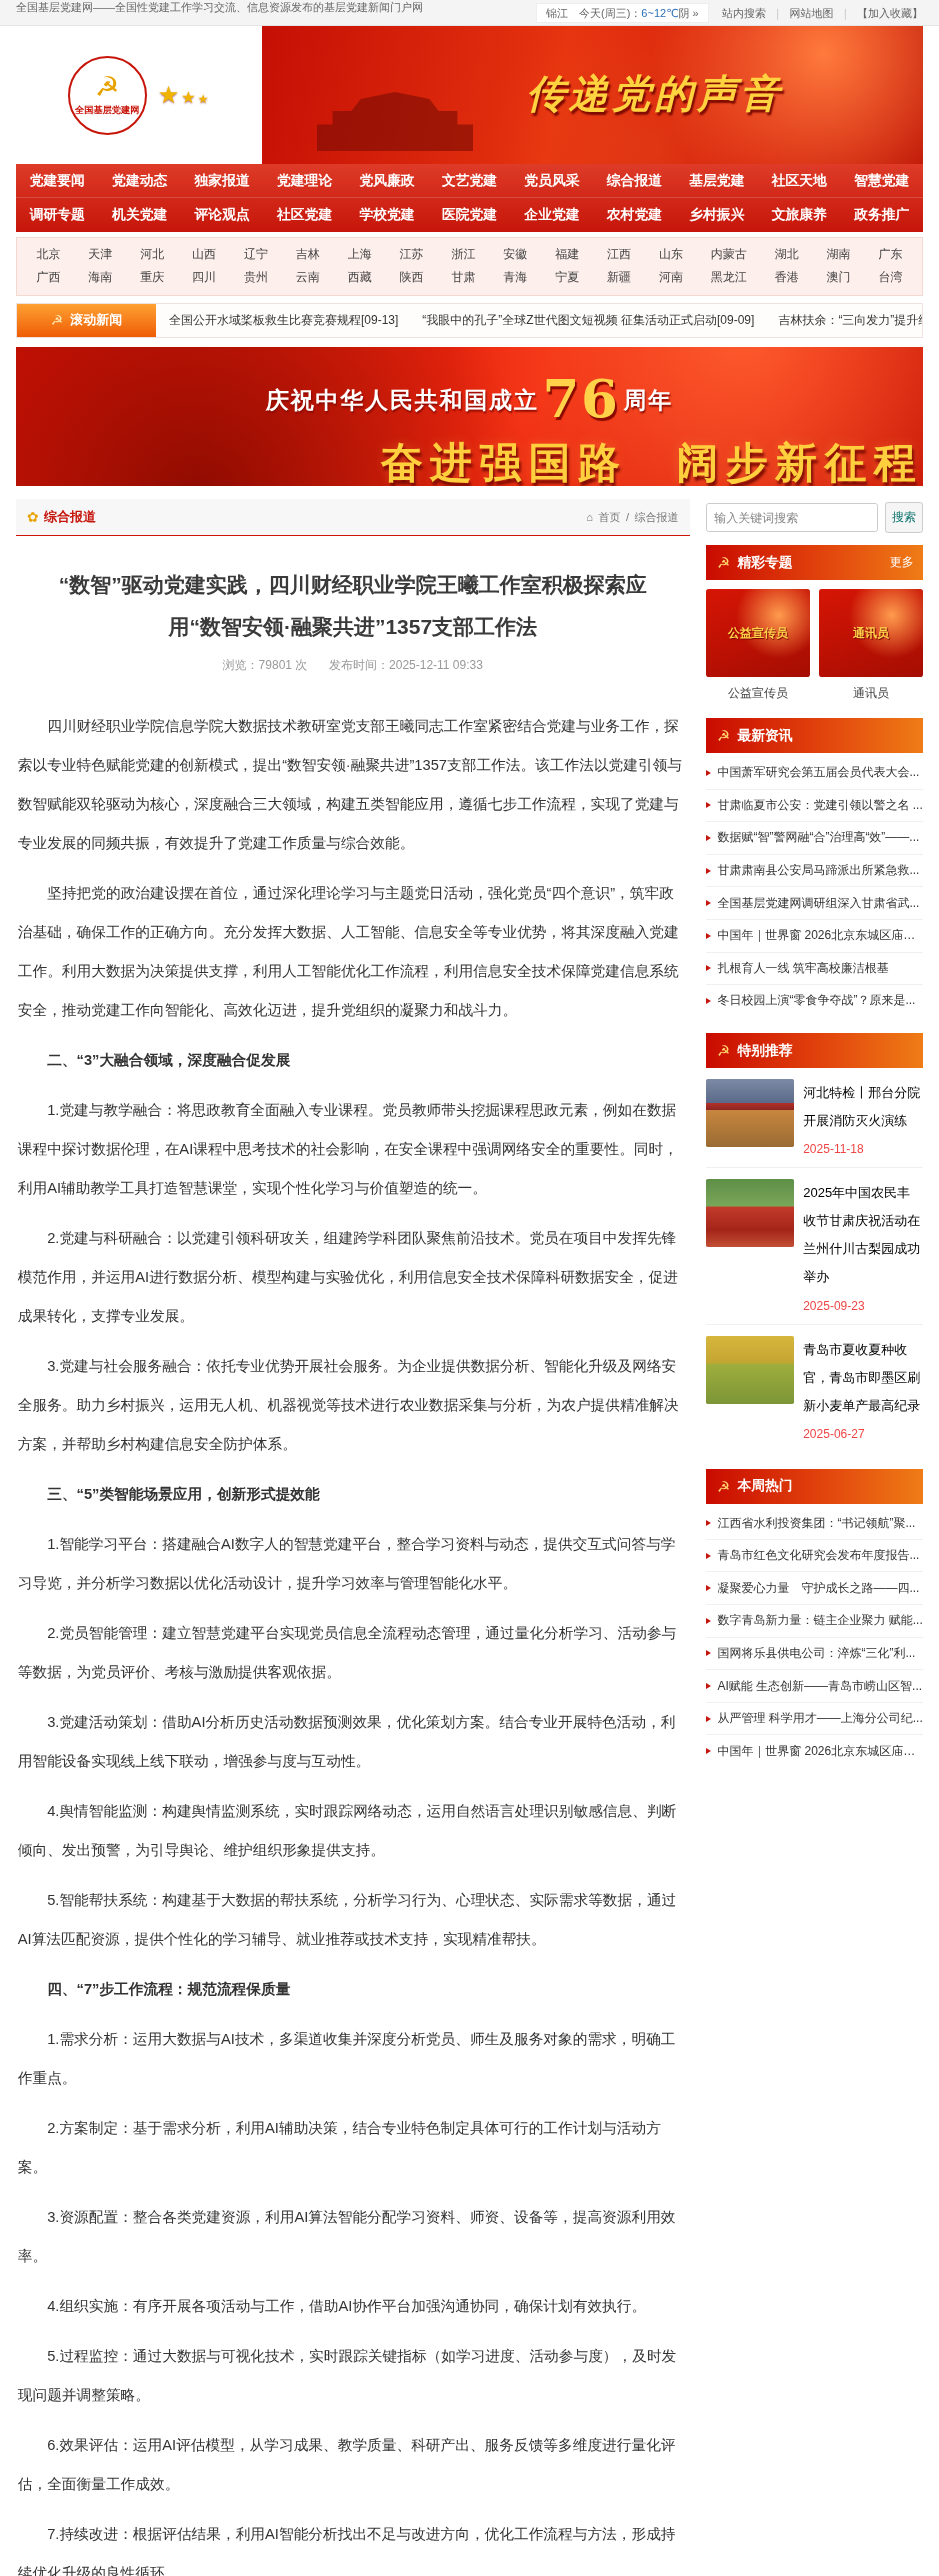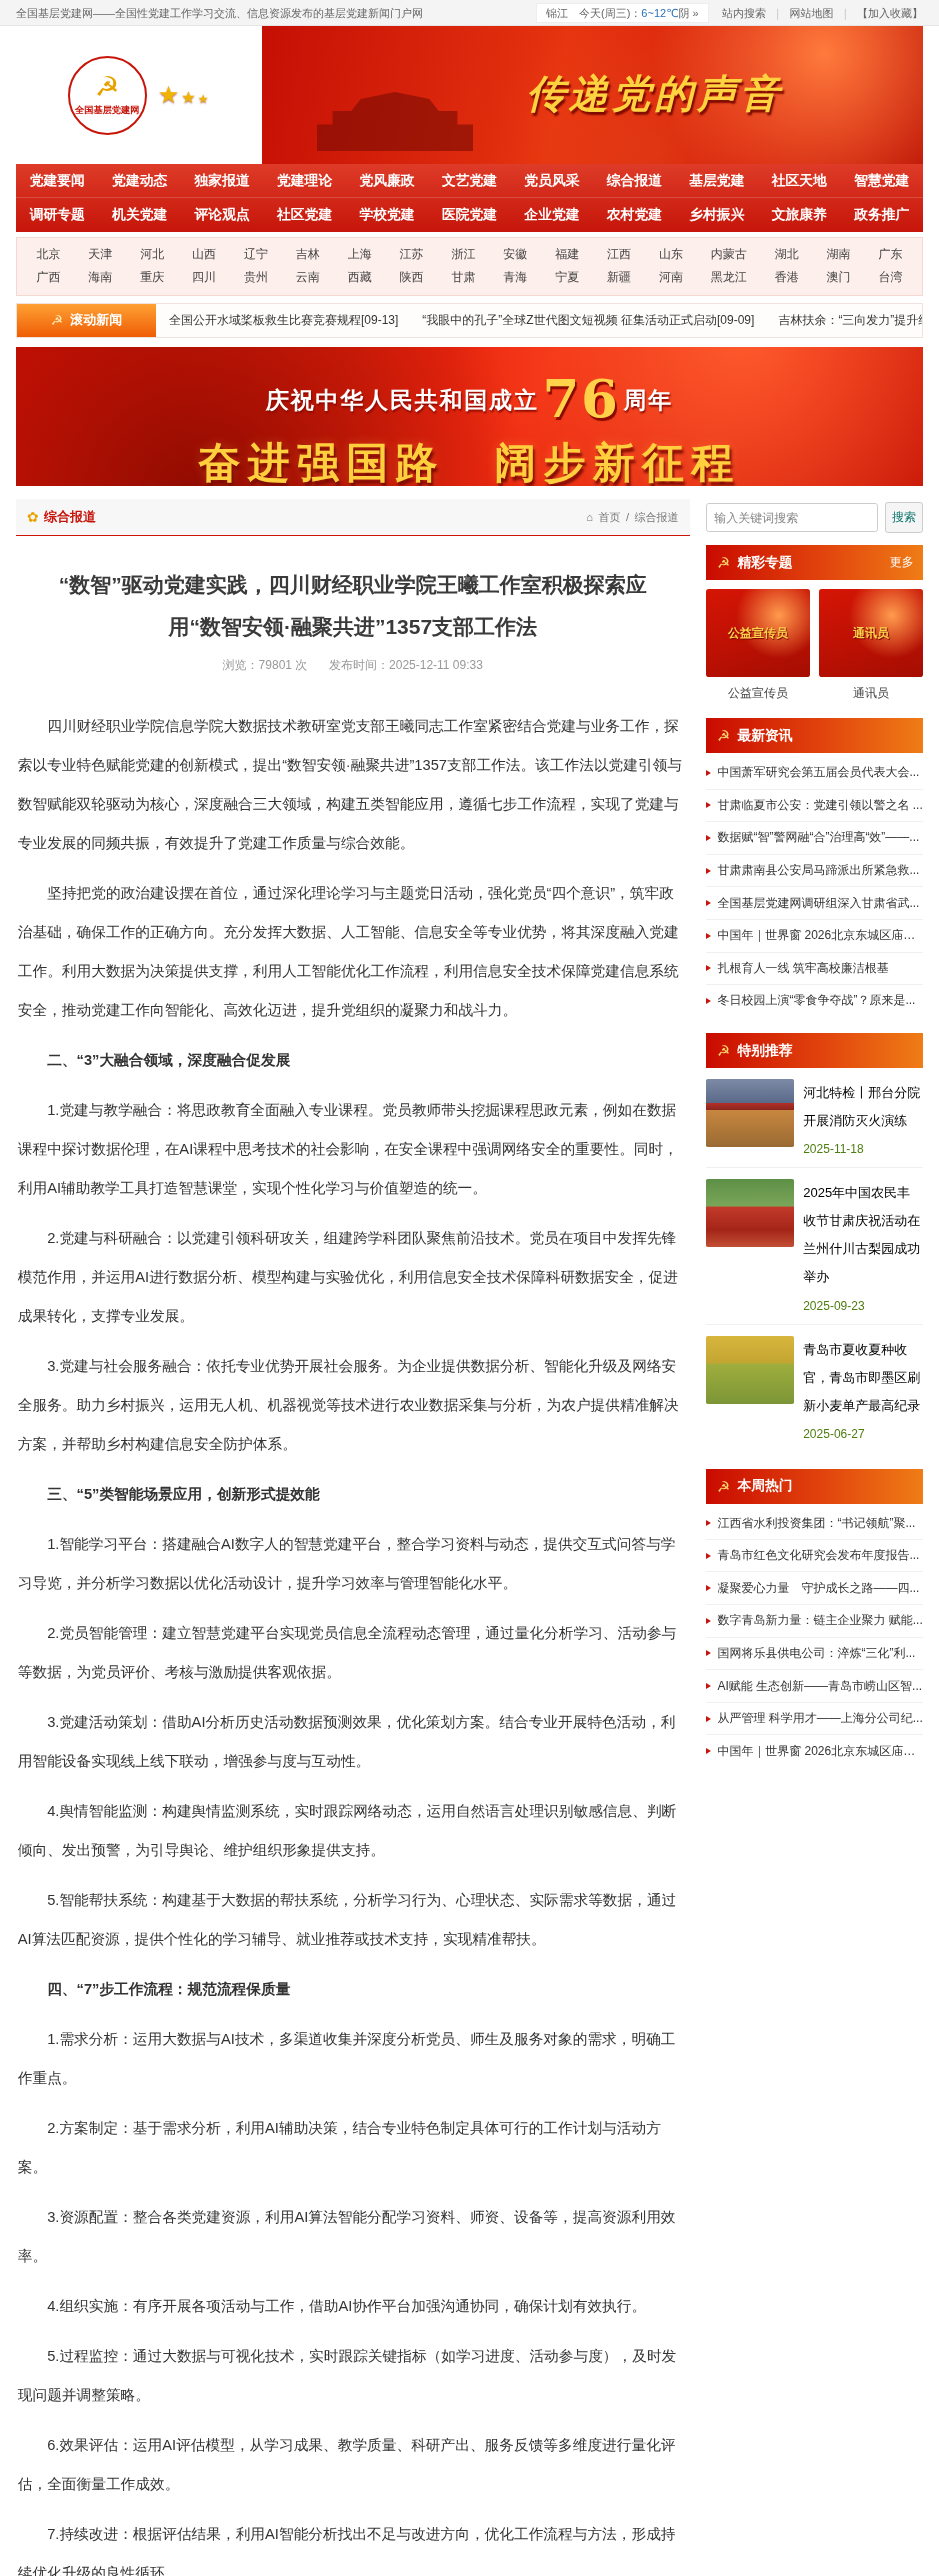--- a/index.html
+++ b/index.html
@@ -2,21 +2,21 @@
 <html style="font-size:14.7px"><head>
 <meta charset="utf-8">
 <style>
   * { margin:0; padding:0; box-sizing:border-box; }
   body { background:#fff; font-family:"Liberation Sans","DejaVu Sans",sans-serif; color:#333; }
   a { text-decoration:none; color:inherit; cursor:pointer; }
   .wrap { width:907px; margin:0 auto; }
 
   
   .topbar { background:#f4f4f4; border-bottom:0.9px solid #e5e5e5; height:26px; font-size:11px; color:#666; }
-  .topbar .wrap { display:flex; justify-content:space-between; align-items:center; height:26px; }
+  .topbar .wrap { display:flex; justify-content:space-between; height:26px; }
   .topbar-right { display:flex; align-items:center; gap:13px; }
   .weather { background:#fff; padding:1.8px 9.2px; border:0.9px solid #eee; }
   .weather .temp { color:#2a6fb8; }
   .toplinks a + a::before { content:"｜"; color:#bbb; margin:0 6.4px; }
 
   
   .header { display:flex; height:138px; }
   .logo-box { width:246px; background:#fff; display:flex; align-items:center; justify-content:center; gap:11px; }
   .logo-circle { width:79px; height:79px; border:2.8px solid #c8150a; border-radius:50%; display:flex; flex-direction:column; align-items:center; justify-content:center; color:#c8150a; }
   .logo-circle .emb { font-size:27.5px; color:#e8a200; line-height:1; }
@@ -51,21 +51,21 @@
   .ticker-items { display:flex; gap:24px; align-items:center; padding-left:13px; white-space:nowrap; font-size:12px; color:#333; }
 
   
   .hero { margin-top:9.2px; height:139px; position:relative; text-align:center; overflow:hidden;
     background:radial-gradient(circle at 20% 110%, #8f0b00 0%, rgba(143,11,0,0) 45%),
                radial-gradient(circle at 80% -10%, #ff5a2d 0%, rgba(255,90,45,0) 40%),
                linear-gradient(120deg,#d31104,#f02a10 55%,#bd0c01); }
   .hero-l1 { margin-top:20px; color:#fff; font-size:23px; font-weight:bold; letter-spacing:1.8px; text-shadow:0.9px 1.8px 1.8px #8a0a02; }
   .hero-l1 .num { font-size:53px; color:#ffd24a; font-family:"DejaVu Serif",serif; vertical-align:-9.2px; margin:0 3.7px; text-shadow:1.8px 2.8px 0.9px #8a0a02; }
   .hero-l2 { margin-top:5.5px; font-family:"DejaVu Serif","Liberation Serif",serif; font-size:42px; font-weight:bold; color:#ffcf3d;
-    letter-spacing:7.3px; text-shadow:1.8px 3.7px 2.8px #7d0a02, 0 0 11px #ffad4d55; }
+    letter-spacing:7.3px; text-shadow:1.8px 3.7px 2.8px #7d0a02, 0 0 11px #ffad4d55;text-align:right; }
 
   
   .main { display:flex; gap:16.5px; margin-top:13px; align-items:flex-start; }
   .col-l { width:674px; }
   .col-r { width:217px; flex:none; }
 
   
   .crumb-bar { height:37px; background:#f7f7f7; border-bottom:1.8px solid #cc1408; display:flex; justify-content:space-between; align-items:center; padding:0 11px; }
   .crumb-sec { color:#c6150c; font-weight:bold; font-size:13px; display:flex; gap:5.5px; align-items:center; }
   .crumb-sec .ic { color:#e8a200; font-size:13.8px; }
@@ -105,21 +105,21 @@
   .tri { width:0; height:0; border-left:5.5px solid #c6150c; border-top:3.7px solid transparent; border-bottom:3.7px solid transparent; flex:none; }
   .side-item a { white-space:nowrap; overflow:hidden; text-overflow:ellipsis; }
   .feat-item { display:flex; gap:9.2px; padding:11px 0; border-bottom:0.9px solid #f0f0f0; }
   .feat-item:last-child { border-bottom:none; }
   .feat-thumb { width:88px; height:68px; border-radius:1.8px; flex:none; }
   .thumb-meeting { background:linear-gradient(#7d8aa5 0%,#5a6a8a 35%,#b03028 36%,#8d2520 45%,#c7873f 46%,#9a6a33 100%); }
   .thumb-stage { background:linear-gradient(#5d8f46 0%,#7aa65a 40%,#c23a2a 41%,#a42518 75%,#c24f35 100%); }
   .thumb-wheat { background:linear-gradient(#d8b63d 0%,#c3a532 40%,#9fae3d 41%,#7c9537 100%); }
   .feat-right { flex:1; min-width:0; }
   .feat-title { font-size:13px; color:#000000; line-height:28px; }
-  .feat-date { margin-top:7.3px; font-size:12px; color:#4d7c0f; }
+  .feat-date { margin-top:7.3px; font-size:12px; color:#ef4444; }
 </style>
 </head>
 <body>
 
 <div class="topbar">
   <div class="wrap">
     <span>全国基层党建网——全国性党建工作学习交流、信息资源发布的基层党建新闻门户网</span>
     <span class="topbar-right">
       <span class="weather"><span>锦江　今天(周三)：</span><span class="temp">6~12℃</span><span>阴 »</span></span>
       <span class="toplinks">

